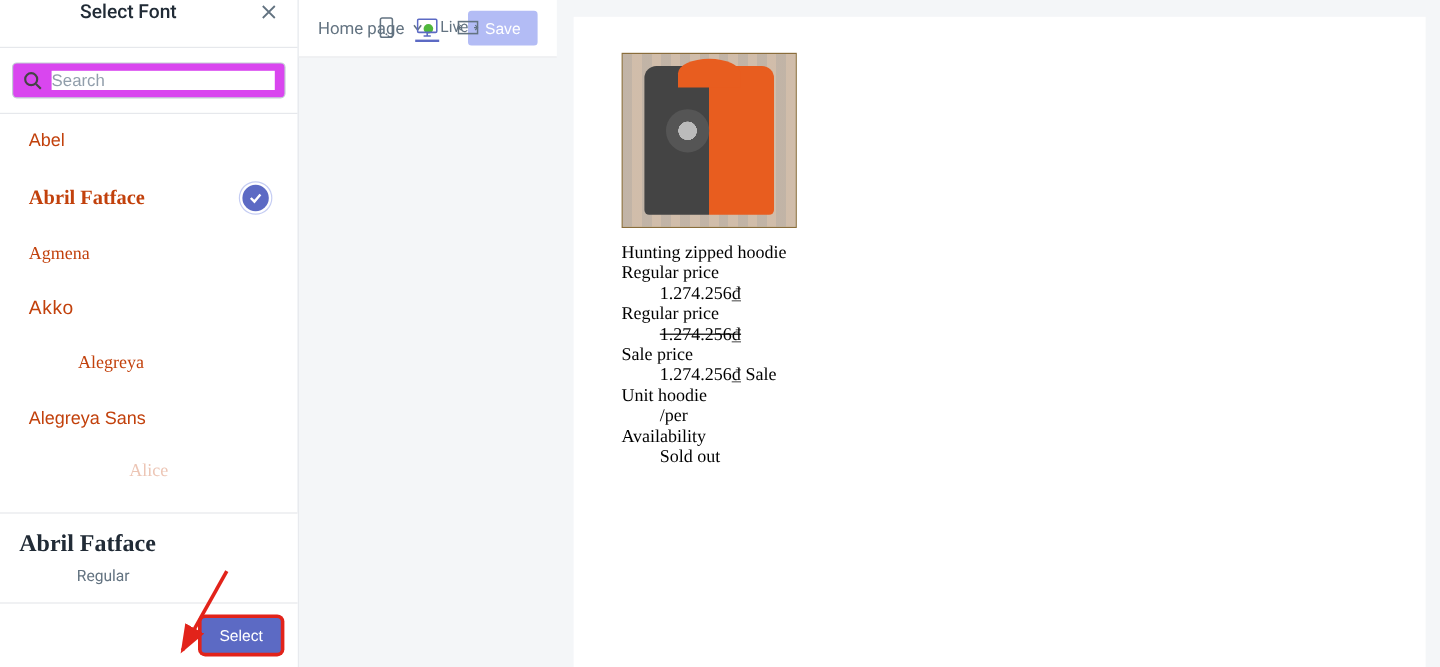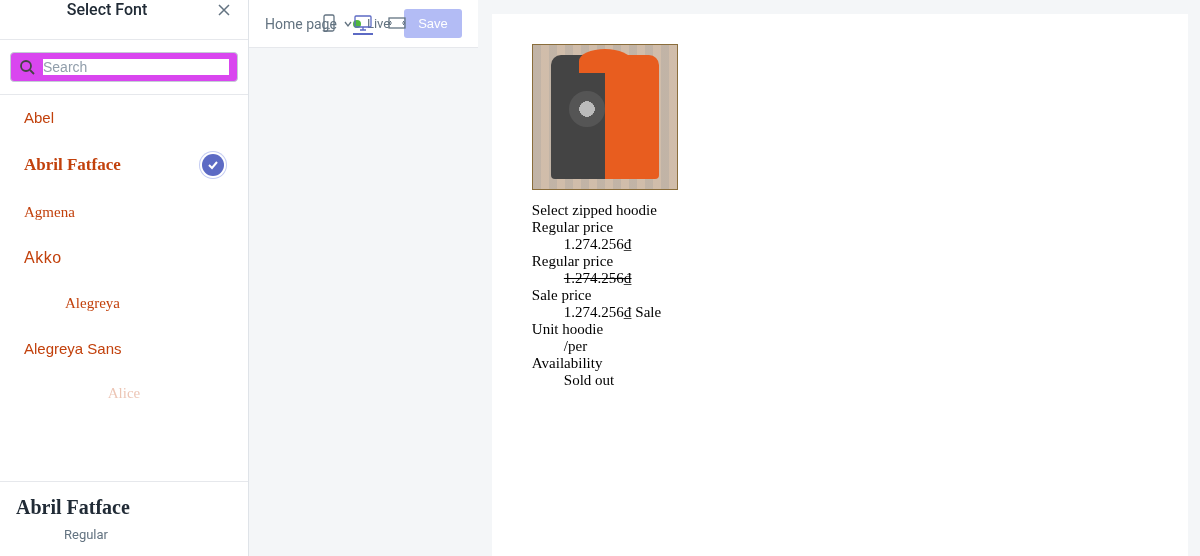--- a/index.html
+++ b/index.html
@@ -184,21 +184,21 @@
     }
     .dev-icon.active {
       color: #5c6ac4;
       border-bottom: 2px solid #5c6ac4;
       margin-bottom: -2px;
     }
     .topbar-right {
       margin-left: auto;
       display: flex;
       align-items: center;
-      gap: 14px;
+      gap: 0;
     }
     .live-indicator {
       display: flex; align-items: center; gap: 6px;
       font-size: 13px; color: #637381;
     }
     .live-dot {
       width: 8px; height: 8px; border-radius: 50%;
       background: #50b83c;
     }
     .save-btn {
@@ -324,20 +324,31 @@
         <span>Alegreya Sans</span>
       </div>
       <div class="font-item alice" style="opacity:0.3;justify-content:center;">
         <span>Alice</span>
       </div>
     </div>
 
     <div class="selected-section" style="position:relative;">
       <div class="selected-font-name">Abril Fatface</div>
       <div class="selected-weight">Regular</div>
+      <div class="select-footer">
+        <button class="select-btn">Select</button>
+        <svg class="arrow-annot" viewBox="0 0 50 80">
+          <defs>
+            <marker id="ah" markerWidth="10" markerHeight="10" refX="7" refY="3" orient="auto">
+              <path d="M0,0 L8,3 L0,6 Z" fill="#e2231a"></path>
+            </marker>
+          </defs>
+          <path d="M 45 2 L 8 68" stroke="#e2231a" stroke-width="3" fill="none" marker-end="url(#ah)"></path>
+        </svg>
+      </div>
     </div>
   </div>
 
   <div class="main">
     <div class="topbar">
       <div class="page-select">
         <span>Home page</span>
         <span>
           <svg width="10" height="10" viewBox="0 0 10 10">
               <path d="M2 3 L5 7 L8 3" stroke="currentColor" stroke-width="1.3" fill="none"></path>
@@ -373,21 +384,21 @@
         </div>
         <button class="save-btn">Save</button>
       </div>
     </div>
 
     <div class="canvas-wrap">
       <div class="canvas">
         <div class="product-img">
           <div class="hoodie"></div>
         </div>
-        <div class="product-title">Select zipped hoodie</div>
+        <div class="product-title">Hunting zipped hoodie</div>
 
         <div class="price-block">
           <div class="price-label">Regular price</div>
           <div class="price-value">1.274.256₫</div>
           <div class="price-label">Regular price</div>
           <div class="price-value strike">1.274.256₫</div>
           <div class="price-label">Sale price</div>
           <div class="price-value">1.274.256₫ Sale</div>
           <div class="price-label">Unit hoodie</div>
           <div class="per">/per</div>

